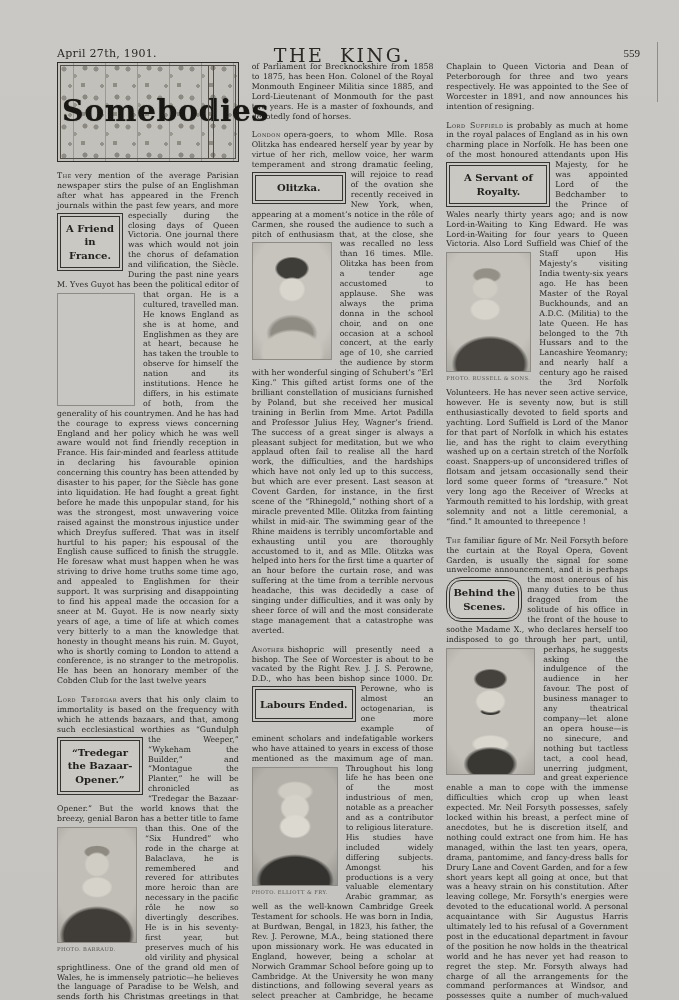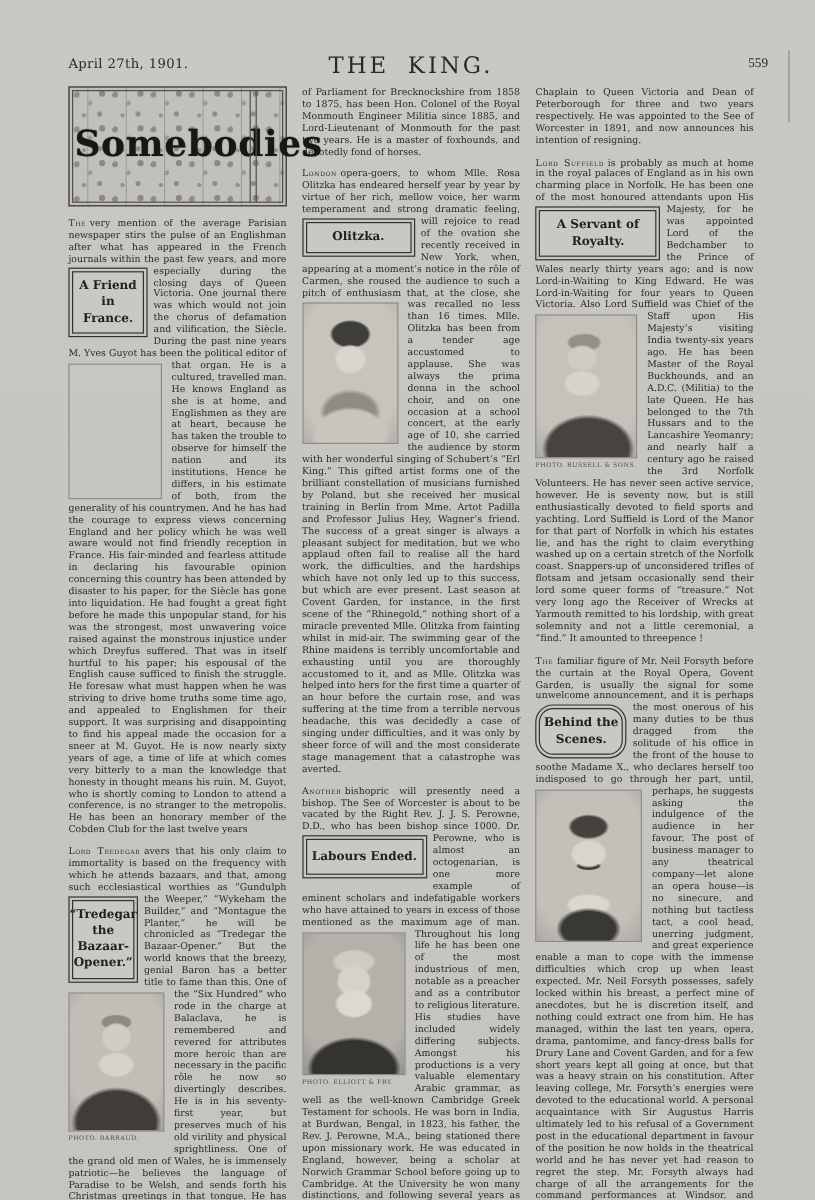--- a/index.html
+++ b/index.html
@@ -12,21 +12,21 @@
   }
   .sheet{
     position:relative;
     width:679px;height:1000px;
     box-sizing:border-box;
     padding:44px 51px 0 57px;
     overflow:hidden;
     background:linear-gradient(180deg,#c9c8c4 0%,#c7c6c2 30%,#c5c4c0 100%);
   }
   .edge-line{position:absolute;right:21px;top:42px;height:60px;width:1px;background:#6f6d66;opacity:.65;}
-  .page-header{position:relative;height:18px;margin-bottom:10px;font-size:11px;}
+  .page-header{position:relative;height:18px;font-size:11px;}
   .date{position:absolute;left:0;top:3px;letter-spacing:.3px;}
   .masthead{position:absolute;left:0;right:0;top:0;text-align:center;font-size:19px;letter-spacing:2.5px;word-spacing:7px;}
   .folio{position:absolute;right:-12px;top:3px;font-family:Liberation Serif, serif;}
   .columns{display:flex;gap:13px;}
   .col{flex:1 1 0;min-width:0;}
   .para{
     margin:0 0 9px 0;
     font-size:7.8px;line-height:9.9px;
     text-align:justify;
     text-justify:inter-word;
@@ -39,21 +39,21 @@
     border:1px solid #353330;
     outline:1px solid #353330;outline-offset:2px;
     background:#c9c8c3;
     margin:5px 8px 5px 3px;
     padding:5px 3px;
     text-align:center;
     font-weight:bold;font-size:10px;line-height:1.35;
     color:#22211e;
   }
   .hb-w76{width:60px;min-height:36px;}
-  .hb-w72{width:52px;min-height:40px;}
+  .hb-w72{width:80px;min-height:40px;}
   .hb-w90{width:88px;min-height:26px;}
   .hb-w90t{width:98px;min-height:30px;}
   .hb-w100{width:98px;min-height:36px;}
   .hb-w94{width:70px;min-height:38px;border-radius:12px;}
   .photo-wrap{float:left;clear:left;display:block;margin:3px 8px 2px 0;text-align:center;}
   .photo{display:block;border:1px solid #8d8b84;box-sizing:border-box;}
   .caption{display:block;font-size:5.2px;letter-spacing:.45px;color:#514f49;margin-top:2px;text-align:left;}
   
   .p-guyot{width:78px;height:113px;
     background:

